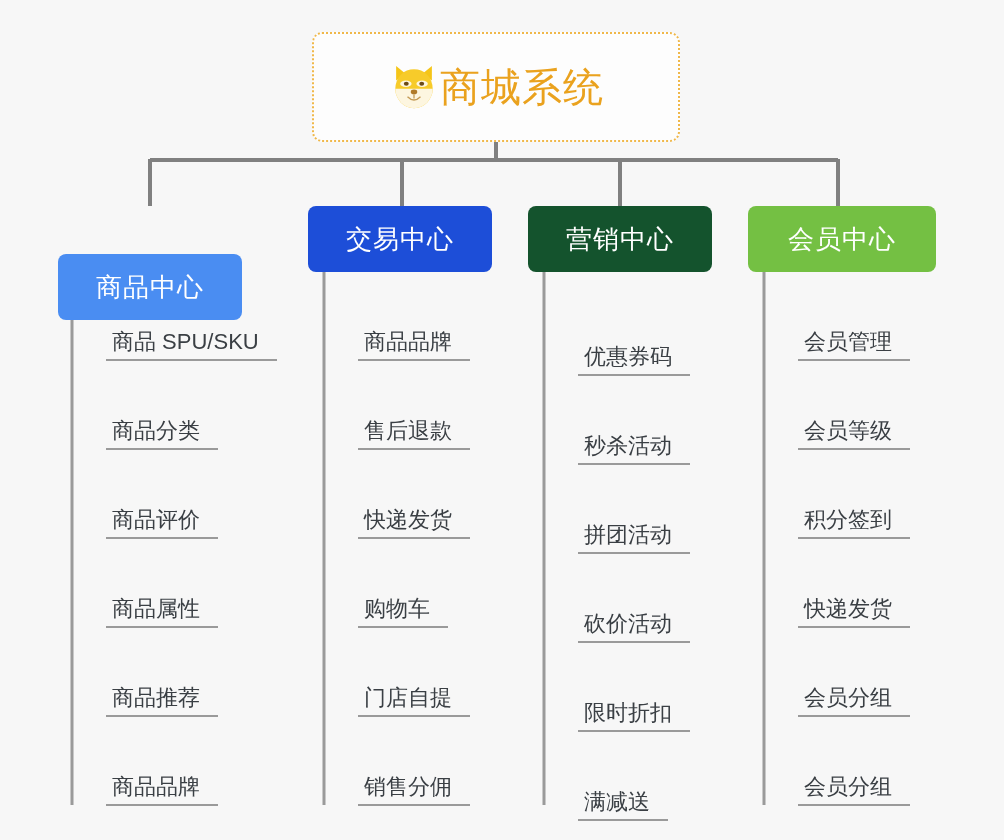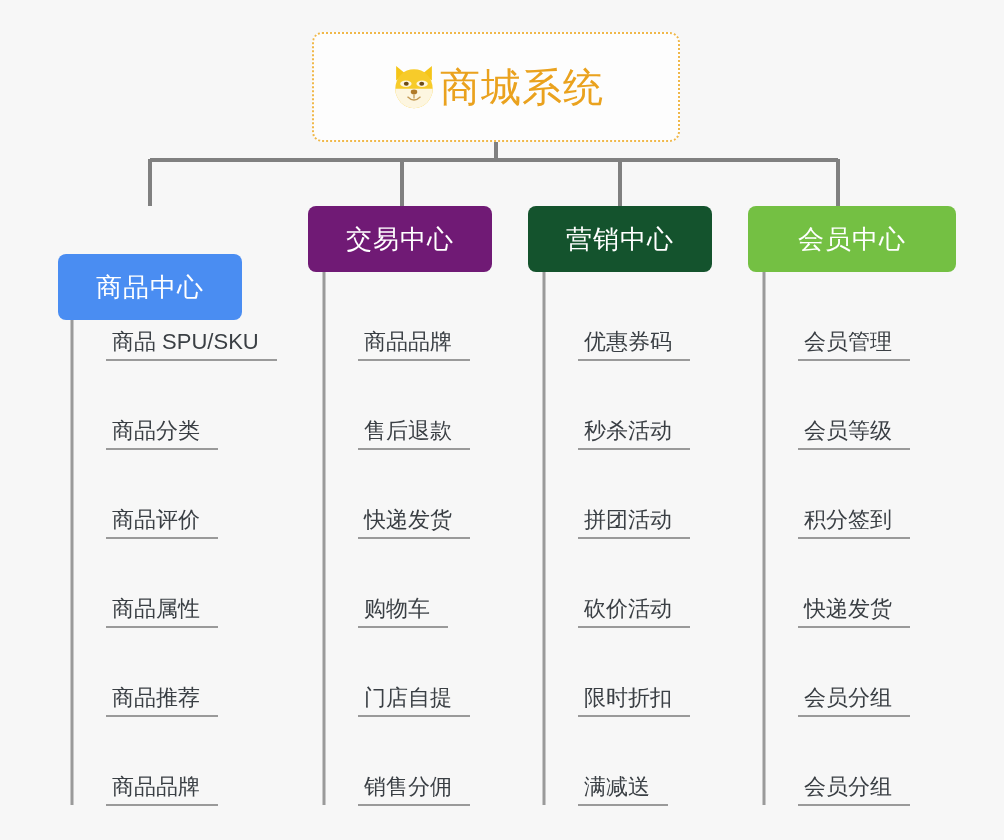--- a/index.html
+++ b/index.html
@@ -134,27 +134,27 @@
       <ellipse cx="32" cy="38" rx="4" ry="3" fill="#b07b2a"></ellipse>
       <path d="M24 44 q8 8 16 0" stroke="#c49a55" stroke-width="1.6" fill="none"></path>
       <path d="M32 41 L32 46" stroke="#c49a55" stroke-width="1.6" fill="none"></path>
     </svg>
     <span id="root-title" style="color: rgb(234, 162, 30);">商城系统</span>
   </div>
 
   <div class="category-box" style="left: 58px; top: 206px; width: 184px; background: rgb(74, 141, 242); margin-top: 48px;">
     <span>商品中心</span>
   </div>
-  <div class="category-box" style="left: 308px; top: 206px; width: 184px; background: #701a75;">
+  <div class="category-box" style="left: 308px; top: 206px; width: 184px; background: #1d4ed8;">
     <span>交易中心</span>
   </div>
   <div class="category-box" style="left: 528px; top: 206px; width: 184px; background: #14532d;">
     <span>营销中心</span>
   </div>
-  <div class="category-box" style="left: 748px; top: 206px; width: 208px; background: rgb(116, 192, 67);">
+  <div class="category-box" style="left: 748px; top: 206px; width: 188px; background: rgb(116, 192, 67);">
     <span>会员中心</span>
   </div>
 
   <div class="leaf-column" style="left:72px;">
     <div class="leaf-item">
         <span class="leaf-label">商品 SPU/SKU</span>
       </div>
     <div class="leaf-item">
         <span class="leaf-label">商品分类</span>
       </div>
@@ -186,21 +186,21 @@
         <span class="leaf-label">购物车</span>
       </div>
     <div class="leaf-item">
         <span class="leaf-label">门店自提</span>
       </div>
     <div class="leaf-item">
         <span class="leaf-label">销售分佣</span>
       </div>
   </div>
 
-  <div class="leaf-column" style="left:544px;">
+  <div class="leaf-column" style="left:544px;margin-top:15px;">
     <div class="leaf-item">
         <span class="leaf-label">优惠券码</span>
       </div>
     <div class="leaf-item">
         <span class="leaf-label">秒杀活动</span>
       </div>
     <div class="leaf-item">
         <span class="leaf-label">拼团活动</span>
       </div>
     <div class="leaf-item">

